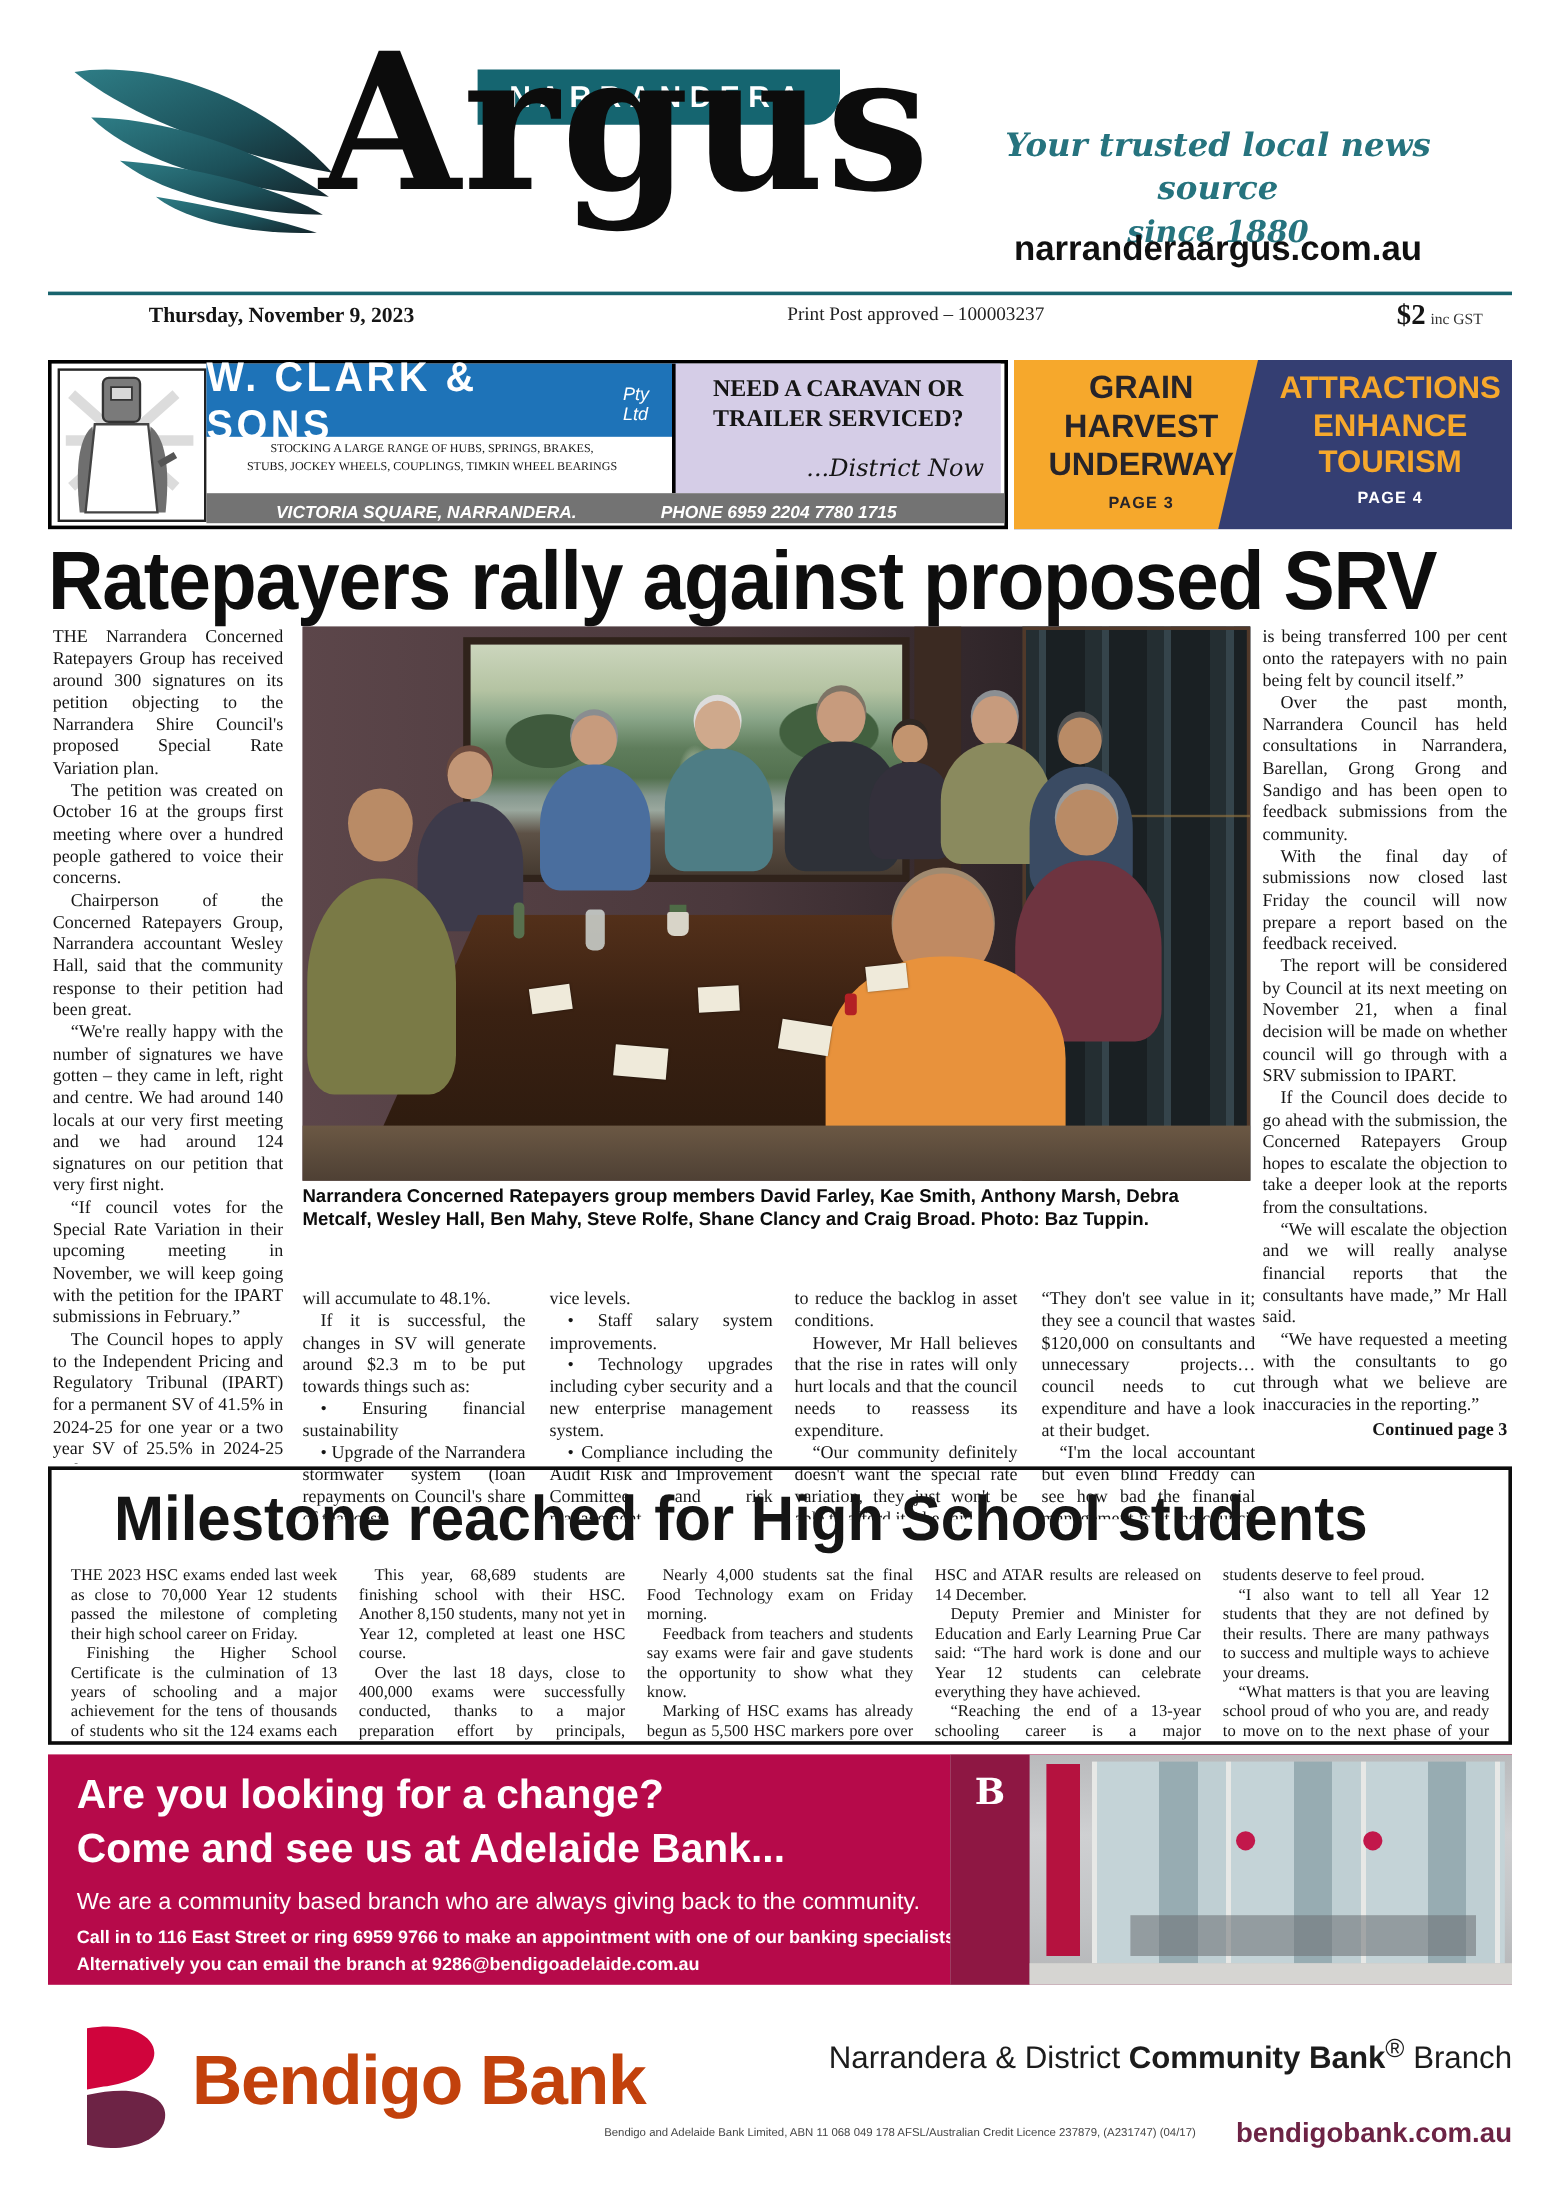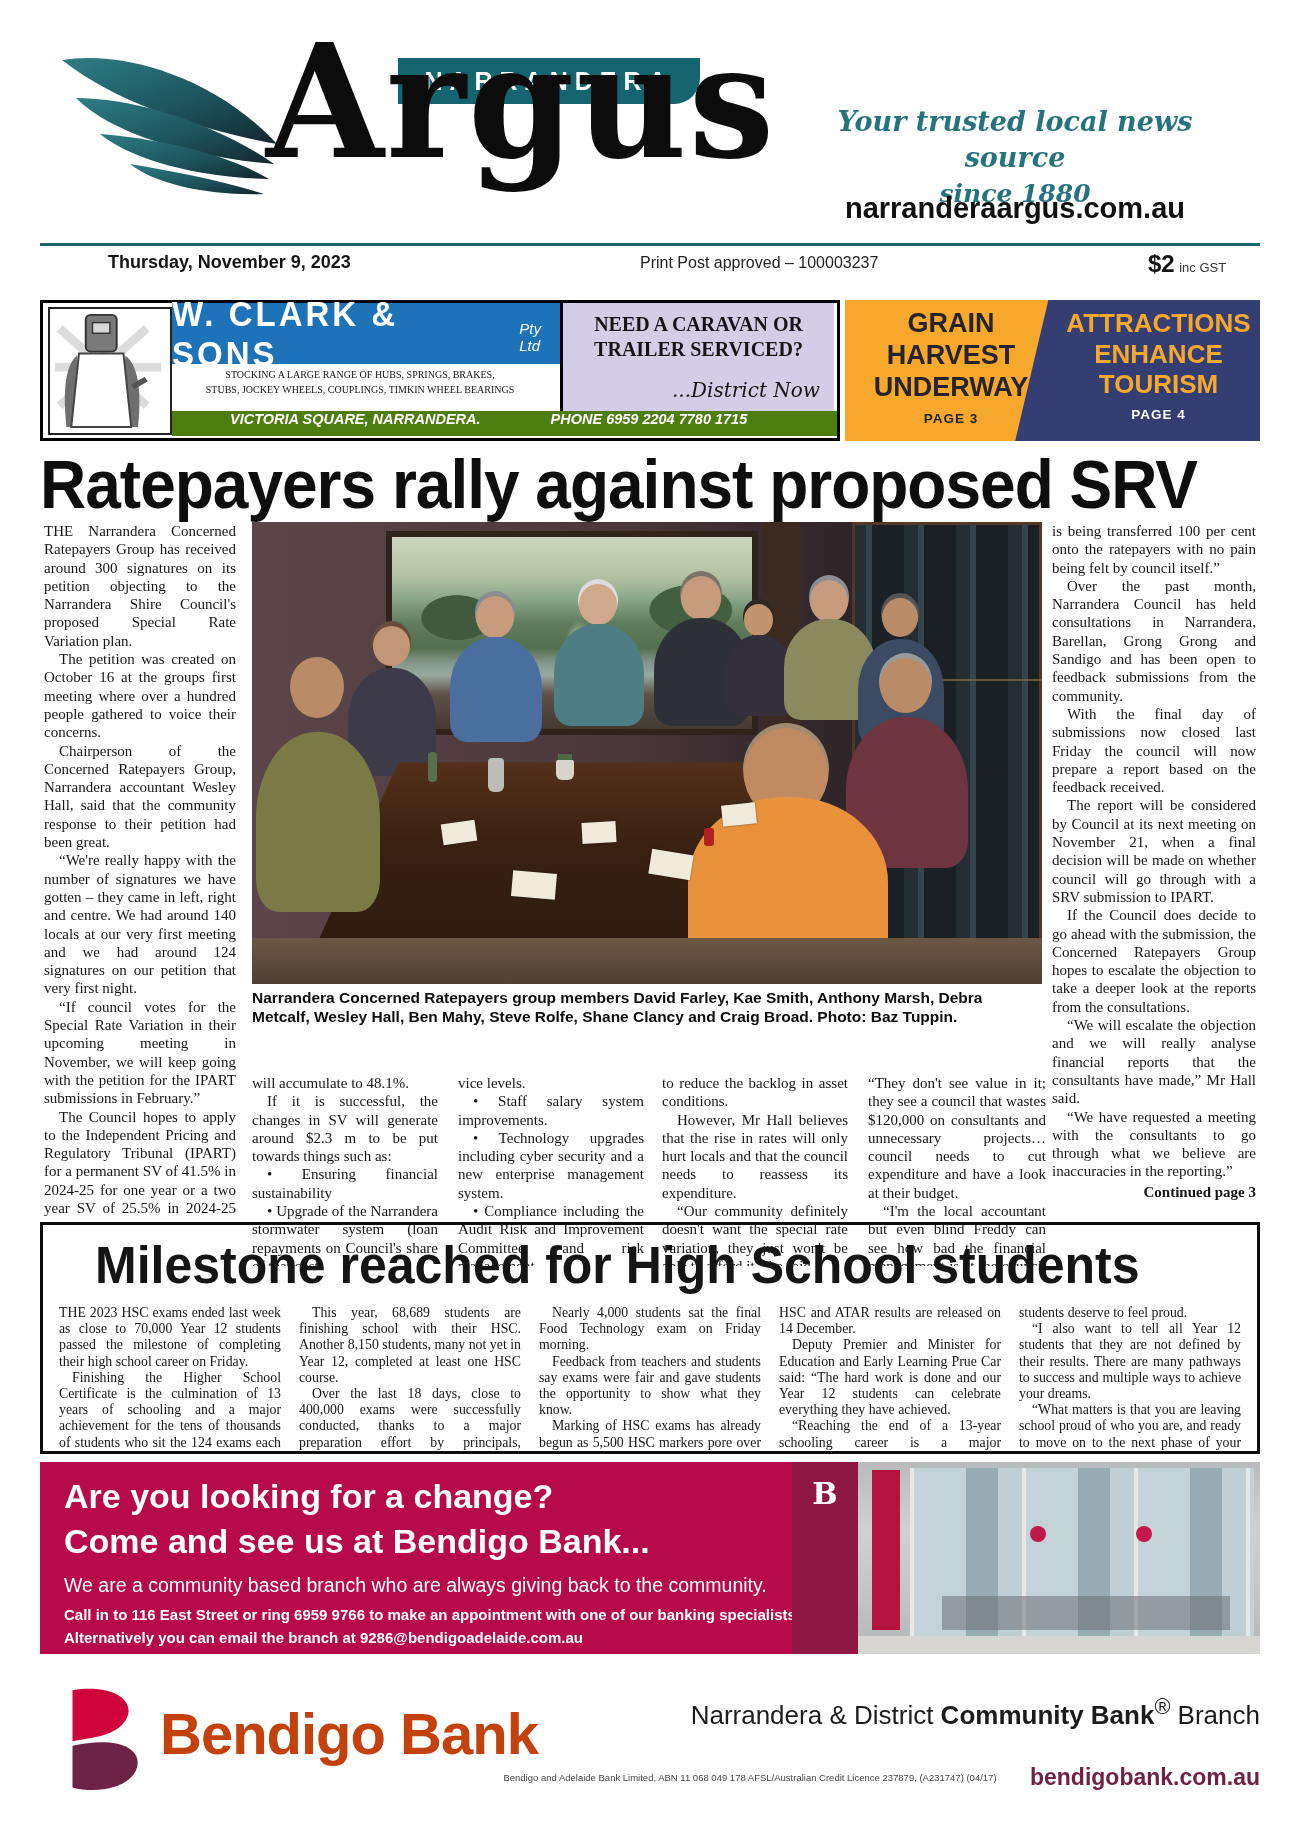--- a/index.html
+++ b/index.html
@@ -11,43 +11,43 @@
     display:flex;align-items:center;justify-content:center;border-radius:0 0 26px 0;z-index:1;}
   #masthead-title{position:absolute;left:266px;top:26px;width:520px;font-family:"DejaVu Serif",serif;
     font-weight:bold;font-size:152px;line-height:1;letter-spacing:2px;color:#0c0c0c;z-index:2;
     transform:scaleY(1.04);}
   #tagline{position:absolute;left:790px;top:104px;width:450px;text-align:center;color:#26737e;
     font-style:italic;font-weight:bold;font-size:27px;font-family:"DejaVu Serif",serif;line-height:1.35;}
   #tagline .l2{font-size:25px;}
   #site{position:absolute;left:790px;top:192px;width:450px;text-align:center;
     font-family:"Liberation Sans",sans-serif;font-weight:bold;font-size:29px;color:#101010;}
   #rule-top{position:absolute;left:40px;top:243px;width:1220px;height:3px;background:#19646e;}
-  #date-row{position:absolute;left:40px;top:250px;width:1220px;height:28px;font-family:Liberation Sans, sans-serif;}
+  #date-row{position:absolute;left:56px;top:250px;width:1220px;height:28px;font-family:Liberation Serif, serif;}
   #date-row .date{position:absolute;left:68px;top:2px;font-weight:bold;font-size:18px;}
   #date-row .pp{position:absolute;left:600px;top:4px;font-size:16px;color:#222;}
   #date-row .price{position:absolute;left:1108px;top:0;}
   #date-row .price b{font-size:24px;} #date-row .price span{font-size:13px;color:#333;}
   
   #clark{position:absolute;left:40px;top:300px;width:800px;height:141px;border:3px solid #000;
     box-sizing:border-box;background:#fff;}
   #welder{position:absolute;left:5px;top:4px;width:120px;height:124px;border:2px solid #222;background:#fff;}
   #clark-blue{position:absolute;left:129px;top:0;width:393px;height:61px;background:#1e73b8;color:#fff;
     display:flex;align-items:center;justify-content:center;gap:10px;font-family:"Liberation Sans",sans-serif;}
   #clark-blue .nm{font-size:33px;letter-spacing:3px;font-weight:bold;transform:scaleY(1.05);}
   #clark-blue .pl{font-size:15px;font-style:italic;align-self:flex-end;margin-bottom:10px;}
   #clark-mid{position:absolute;left:129px;top:61px;width:376px;height:47px;text-align:center;
     font-size:10px;line-height:1.45;padding-top:4px;box-sizing:border-box;}
   #caravan{position:absolute;left:517px;top:0;width:274px;height:108px;background:#d5cde7;
     border-left:3px solid #000;box-sizing:border-box;text-align:center;}
   #caravan .q{font-weight:bold;font-size:20px;line-height:1.25;margin-top:9px;}
   #caravan .enq{font-style:italic;font-size:20px;text-align:right;padding-right:14px;margin-top:16px;
     font-family:"DejaVu Serif",serif;}
-  #clark-bar{position:absolute;left:129px;top:108px;width:665px;height:25px;background:#4d7c0f;color:#fff;
+  #clark-bar{position:absolute;left:129px;top:108px;width:665px;height:25px;background:#737373;color:#fff;
     font-family:"Liberation Sans",sans-serif;font-weight:bold;font-style:italic;font-size:14.5px;
-    display:flex;align-items:flex-start;}
+    display:flex;align-items:flex-end;}
   #clark-bar .addr{margin-left:58px;} #clark-bar .ph{margin-left:70px;}
   
   #promos{position:absolute;left:845px;top:300px;width:415px;height:141px;background:#343e72;}
   #promo-orange-bg{position:absolute;inset:0;background:#f6a82c;
     clip-path:polygon(0 0,49% 0,41% 100%,0 100%);}
   .promo-txt{position:absolute;top:8px;text-align:center;font-family:"Liberation Sans",sans-serif;
     font-weight:bold;line-height:1.18;}
   #promo1{left:0;width:180px;font-size:27px;color:#26242a;margin-left:16px;}
   #promo2{left:212px;width:203px;font-size:26px;color:#f6a82c;}
   .promo-page{font-size:13.5px;margin-top:7px;letter-spacing:1px;}
@@ -318,21 +318,21 @@
       <p>students deserve to feel proud.</p>
       <p class="ind">“I also want to tell all Year 12 students that they are not defined by their results. There are many pathways to success and multiple ways to achieve your dreams.</p>
       <p class="ind">“What matters is that you are leaving school proud of who you are, and ready to move on to the next phase of your life.”</p>
     </div>
   </div>
 </div>
 
 <div id="bendigo-ad">
   <div id="bad-h1">
     <div>Are you looking for a change?</div>
-    <div>Come and see us at Bendigo Bank...</div>
+    <div>Come and see us at Adelaide Bank...</div>
   </div>
   <div id="bad-sub">We are a community based branch who are always giving back to the community.</div>
   <div id="bad-call">Call in to 116 East Street or ring 6959 9766 to make an appointment with one of our banking specialists.</div>
   <div id="bad-email">Alternatively you can email the branch at 9286@bendigoadelaide.com.au</div>
   <div id="branch">
     <div id="br-pillar">
         <span>B</span>
       </div>
     <div id="br-banner"></div>
     <div id="br-glass">

